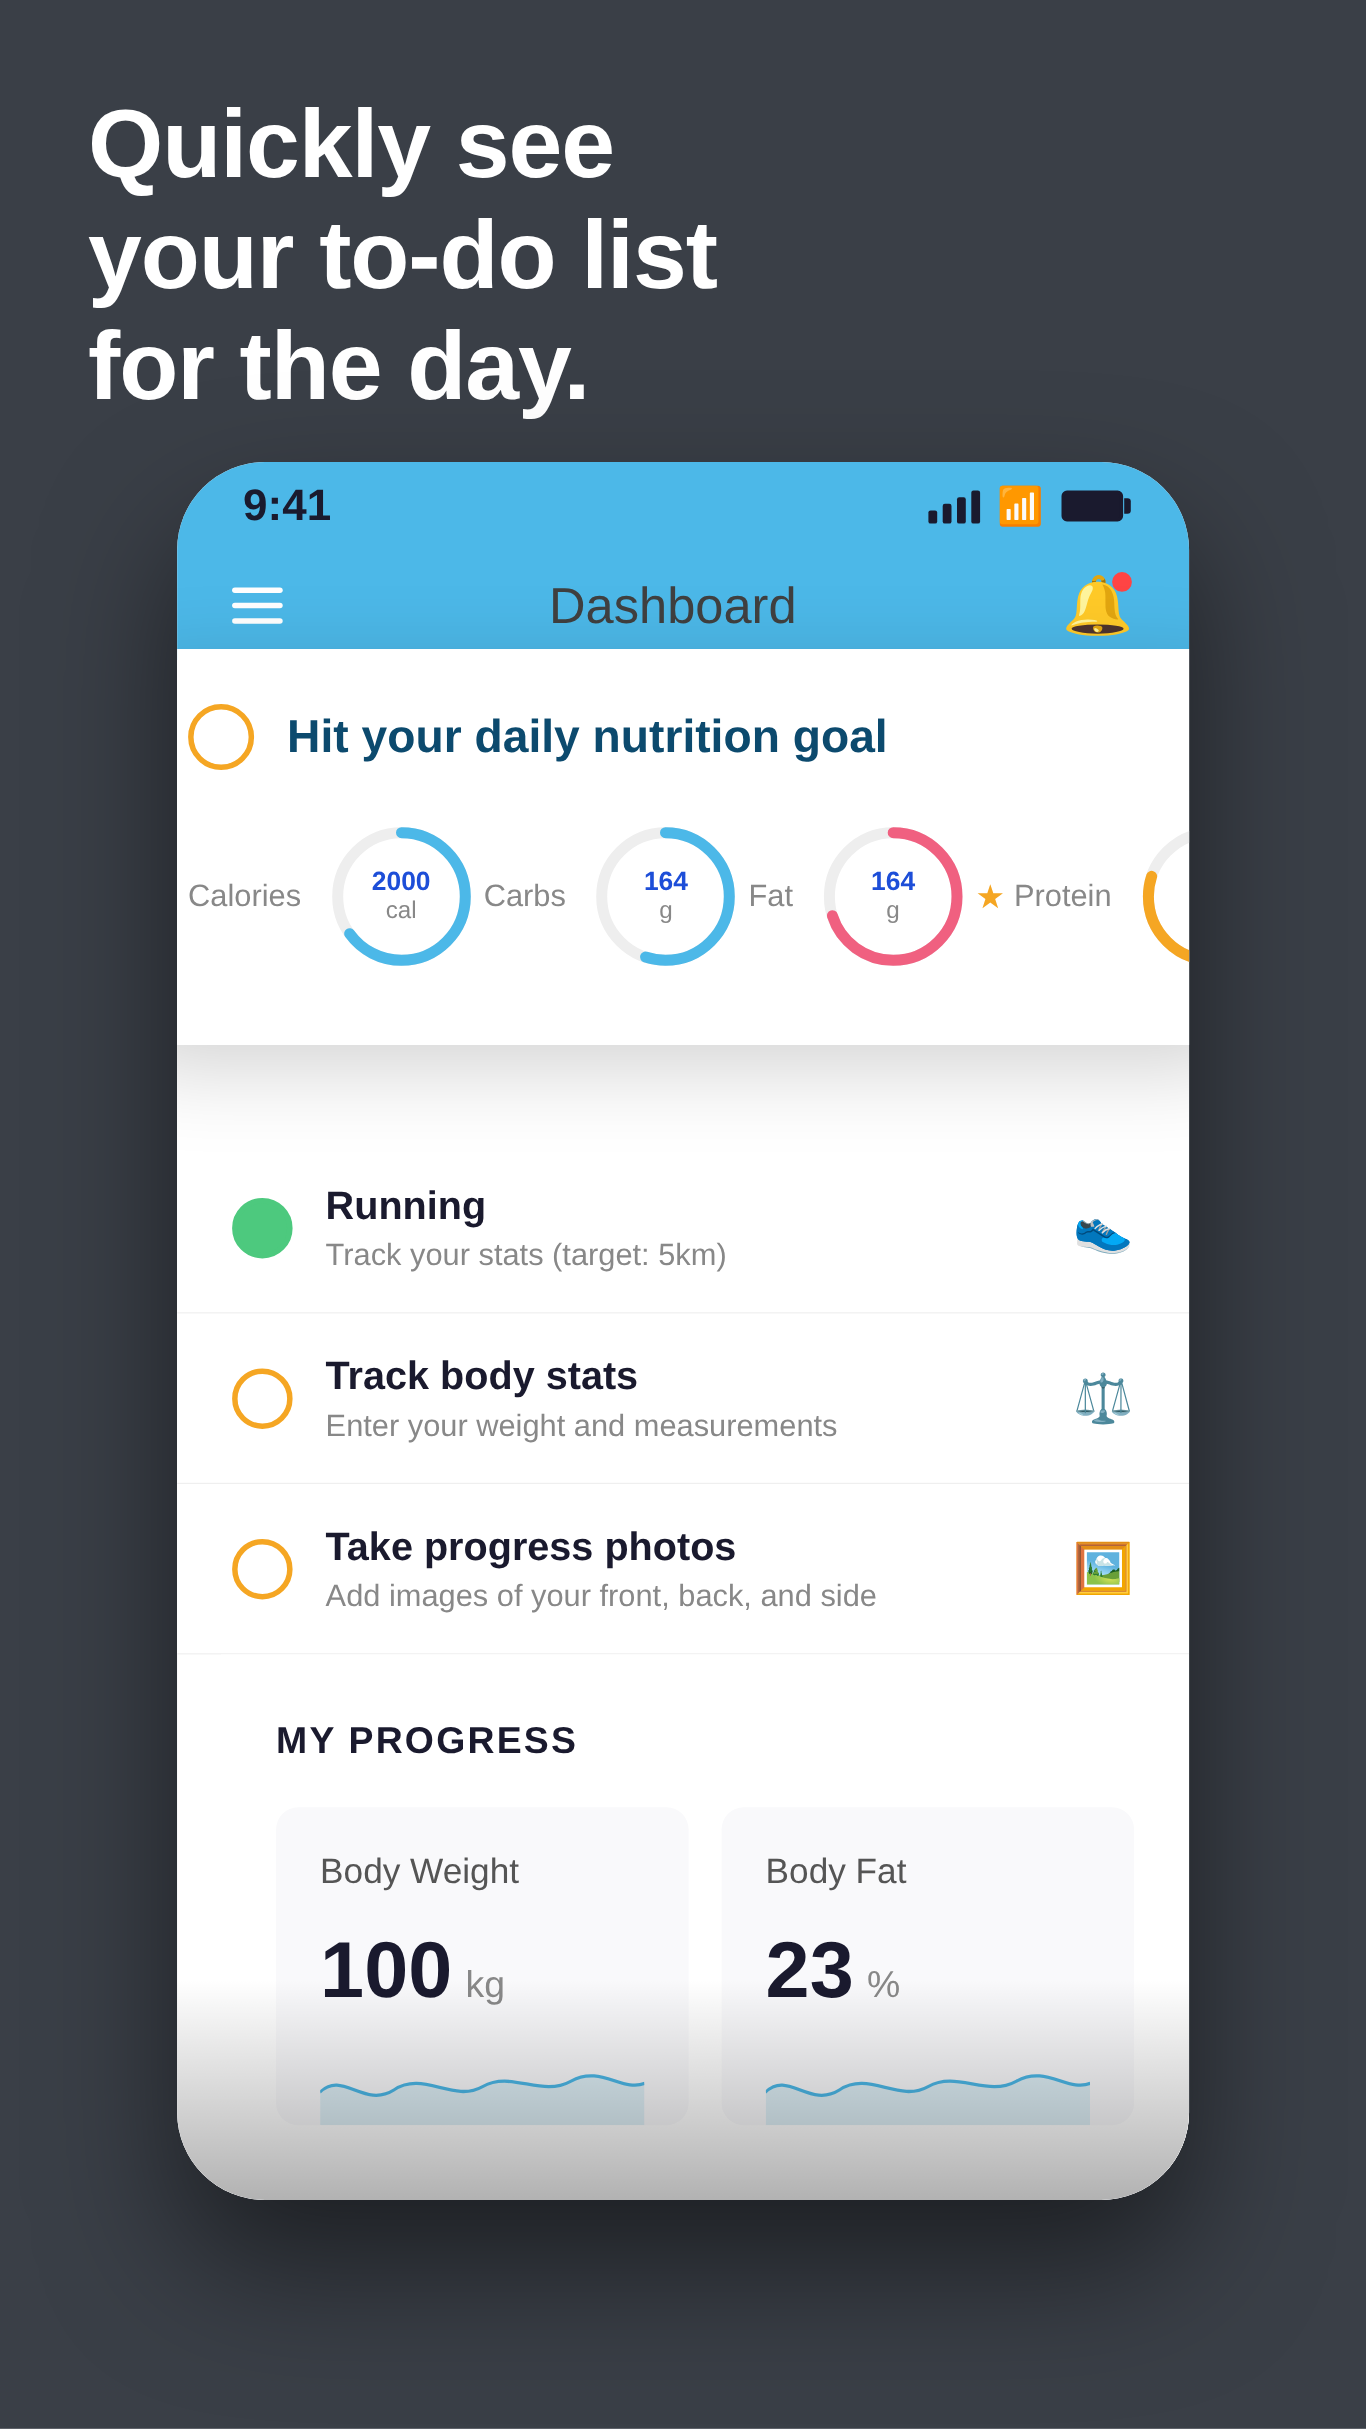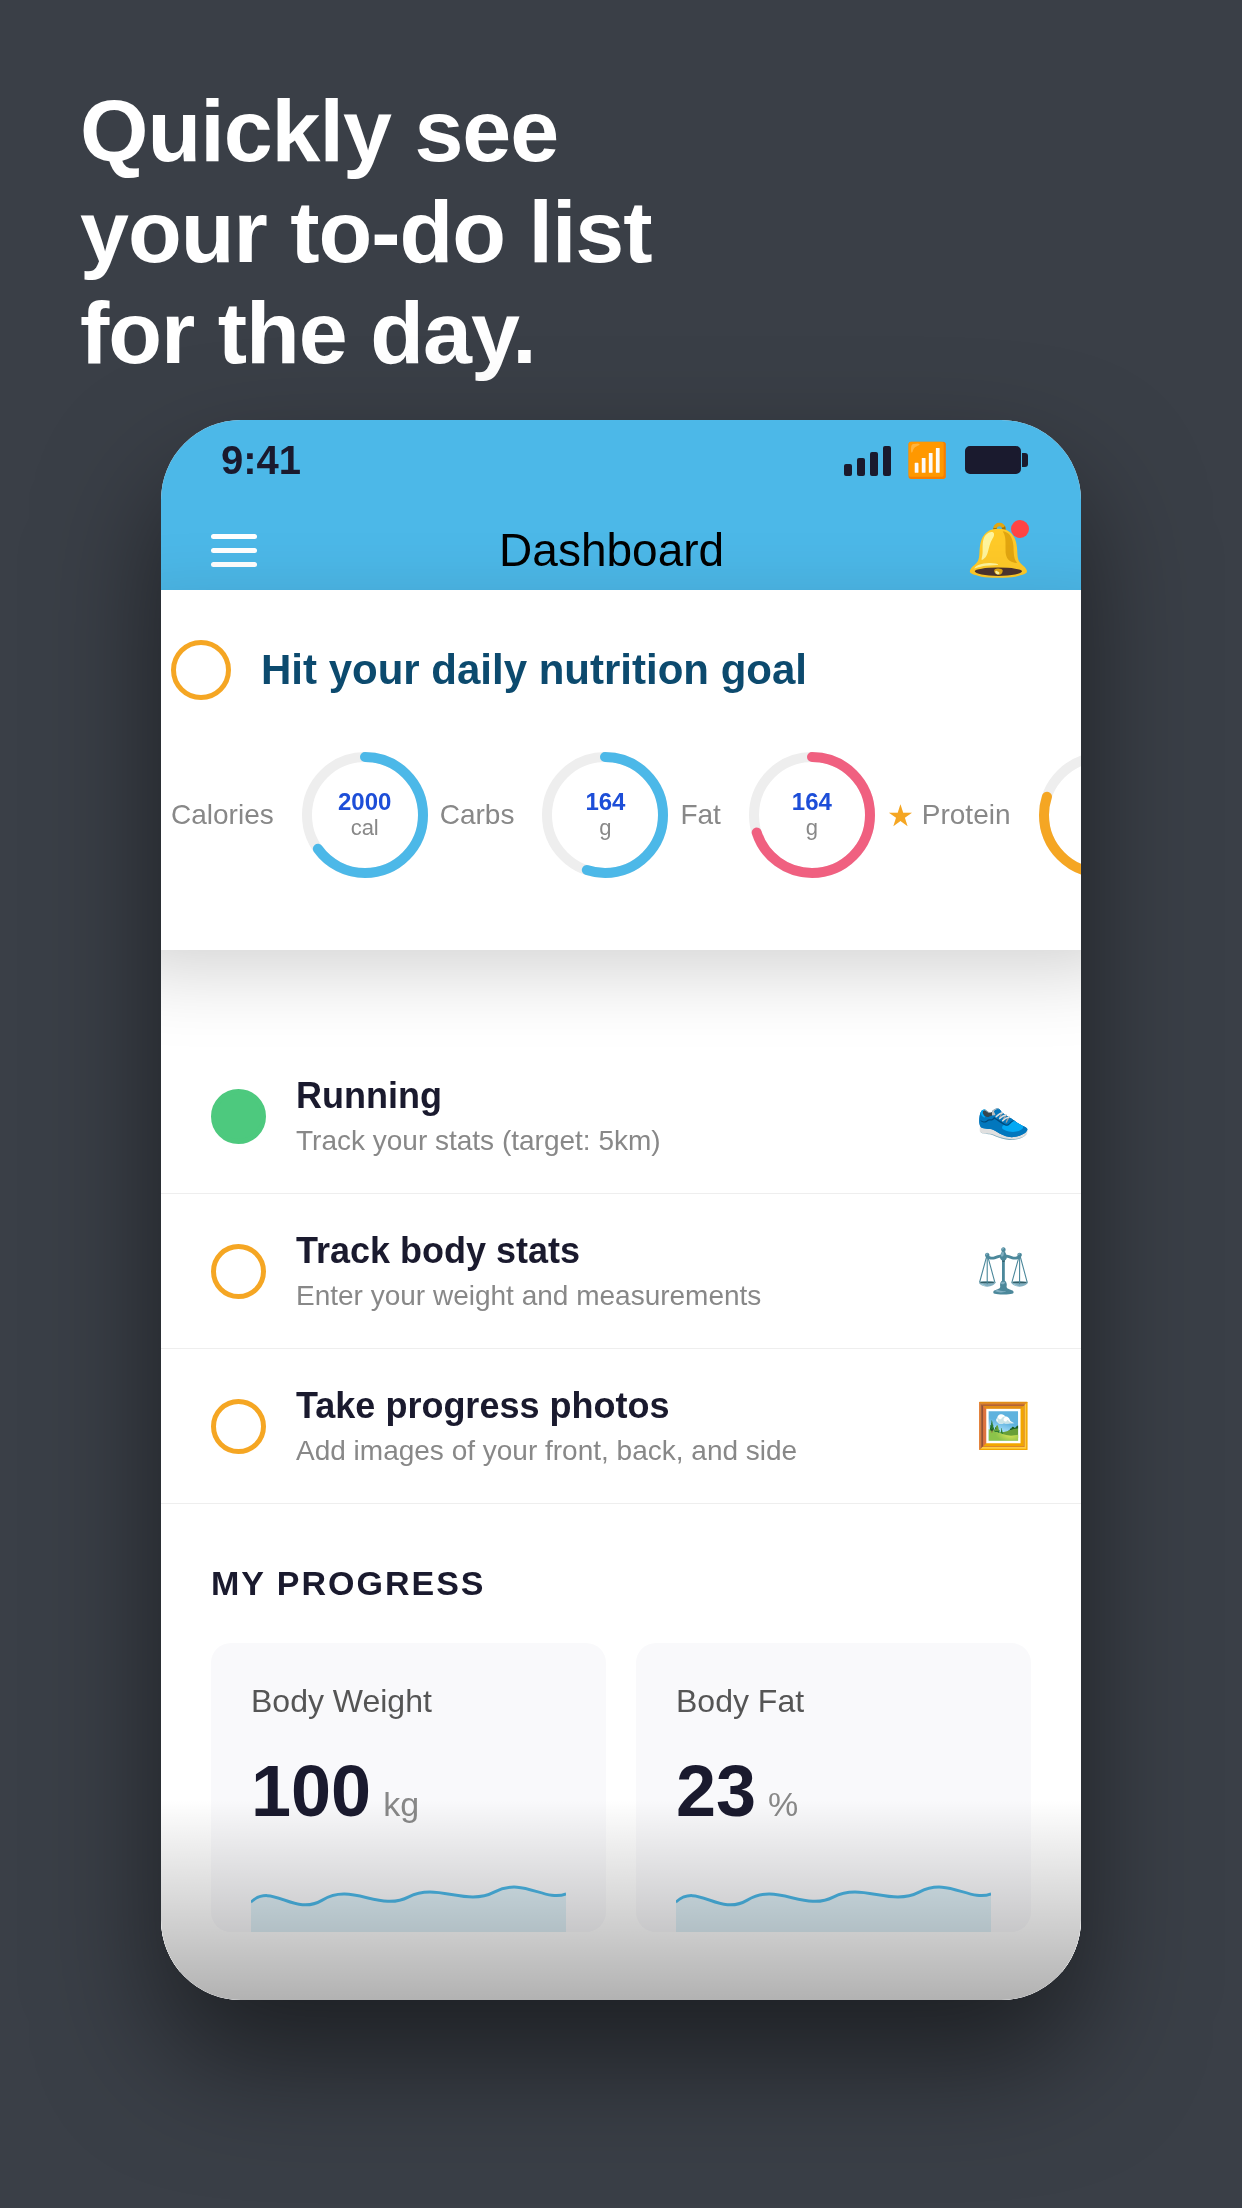--- a/index.html
+++ b/index.html
@@ -114,21 +114,21 @@
       cursor: pointer;
     }
     .menu-icon span {
       display: block;
       width: 46px;
       height: 5px;
       background: white;
       border-radius: 3px;
     }
     .header-title {
-      color: #000000;
+      color: #404040;
       font-size: 46px;
       font-weight: 500;
       text-align: center;
     }
     .bell-wrapper {
       position: relative;
       cursor: pointer;
     }
     .bell-icon {
       font-size: 52px;
@@ -278,20 +278,21 @@
     }
     .list-icon {
       font-size: 44px;
       color: #ccc;
     }
 
     
     .progress-section {
       background: white;
       padding: 60px 50px 40px;
+      margin-left: 40px;
     }
     .progress-header {
       font-size: 34px;
       font-weight: 800;
       color: #1a1a2e;
       letter-spacing: 2px;
       text-transform: uppercase;
       margin-bottom: 40px;
     }
     .progress-cards {

